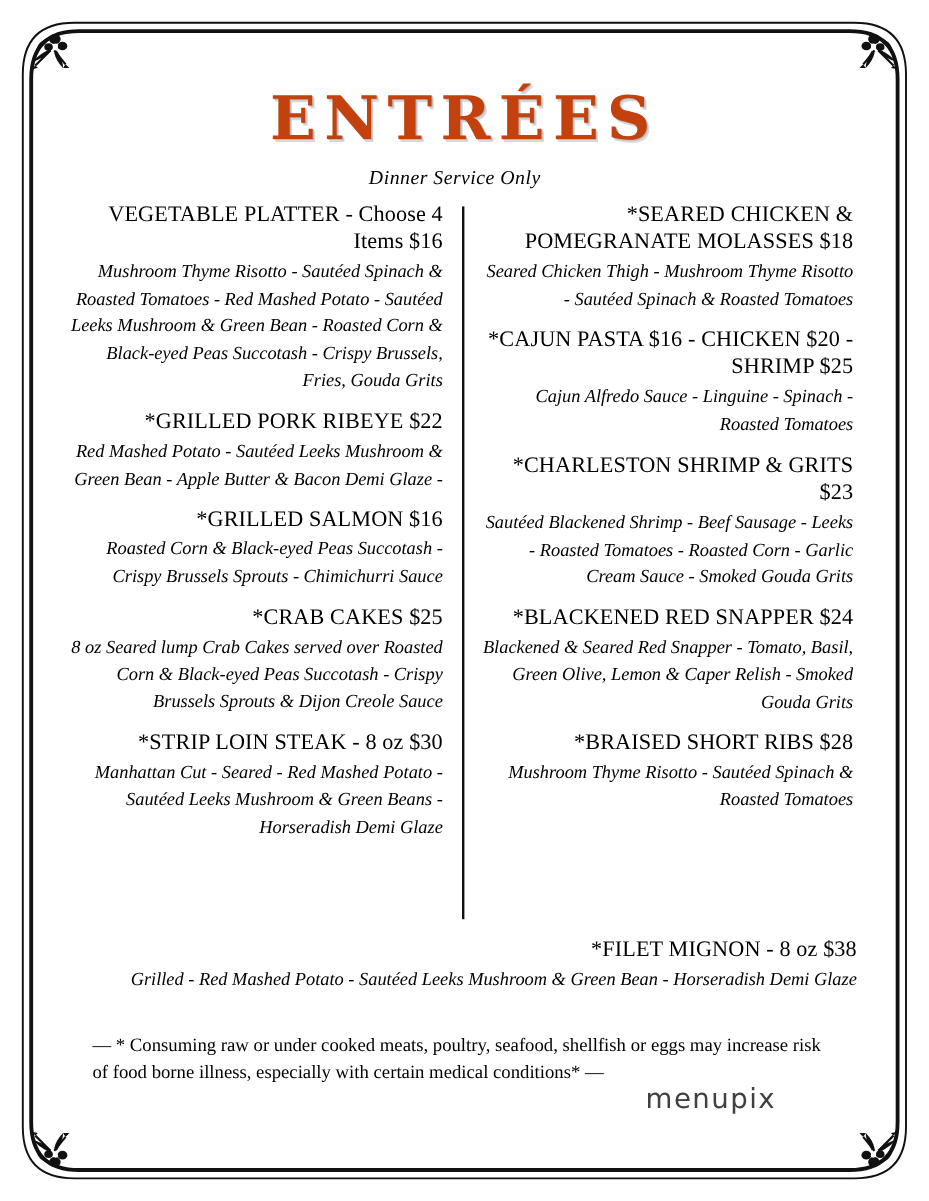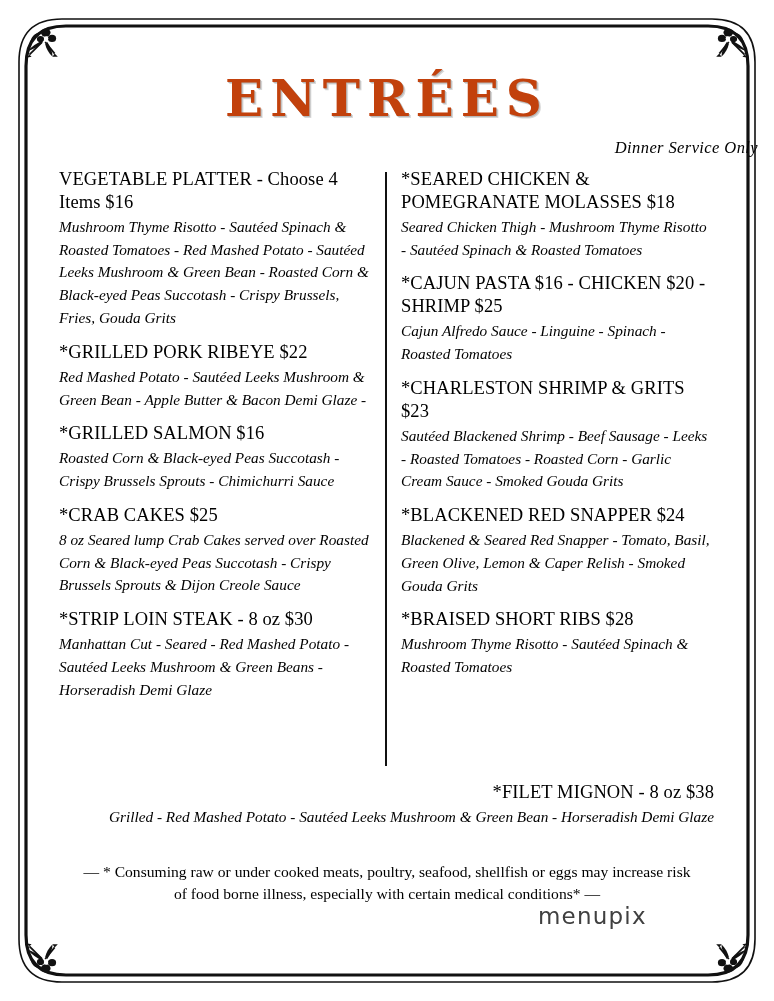--- a/index.html
+++ b/index.html
@@ -74,30 +74,30 @@
       -1px -1px 0 rgba(255,255,255,0.55);
     display: inline-block;
   }
   .menu-subtitle {
     font-family: "Liberation Serif", "DejaVu Serif", serif;
     font-style: italic;
     font-size: 16.5px;
     letter-spacing: 0.4px;
     margin: 0;
     padding: 14px 16px 0 0;
-    text-align: right;
   }
 
   
   .columns {
     position: absolute;
     left: 0;
     top: 168px;
     width: 652px;
     height: 600px;
+    text-align: right;
   }
   .col {
     position: absolute;
     top: 0;
   }
   .col-left  { left: 59px;  width: 310px; }
   .col-right { left: 401px; width: 310px; }
   .col-divider {
     position: absolute;
     left: 385px;
@@ -147,21 +147,21 @@
     line-height: 1.5;
     margin: 0;
   }
 
   
   .disclaimer {
     position: absolute;
     left: 77px;
     top: 861px;
     width: 620px;
-    text-align: center;
+    text-align: left;
     font-family: "Liberation Serif", "DejaVu Serif", serif;
     font-size: 15.6px;
     line-height: 1.42;
     margin: 0;
   }
 
   
   .watermark {
     position: absolute;
     left: 538px;

